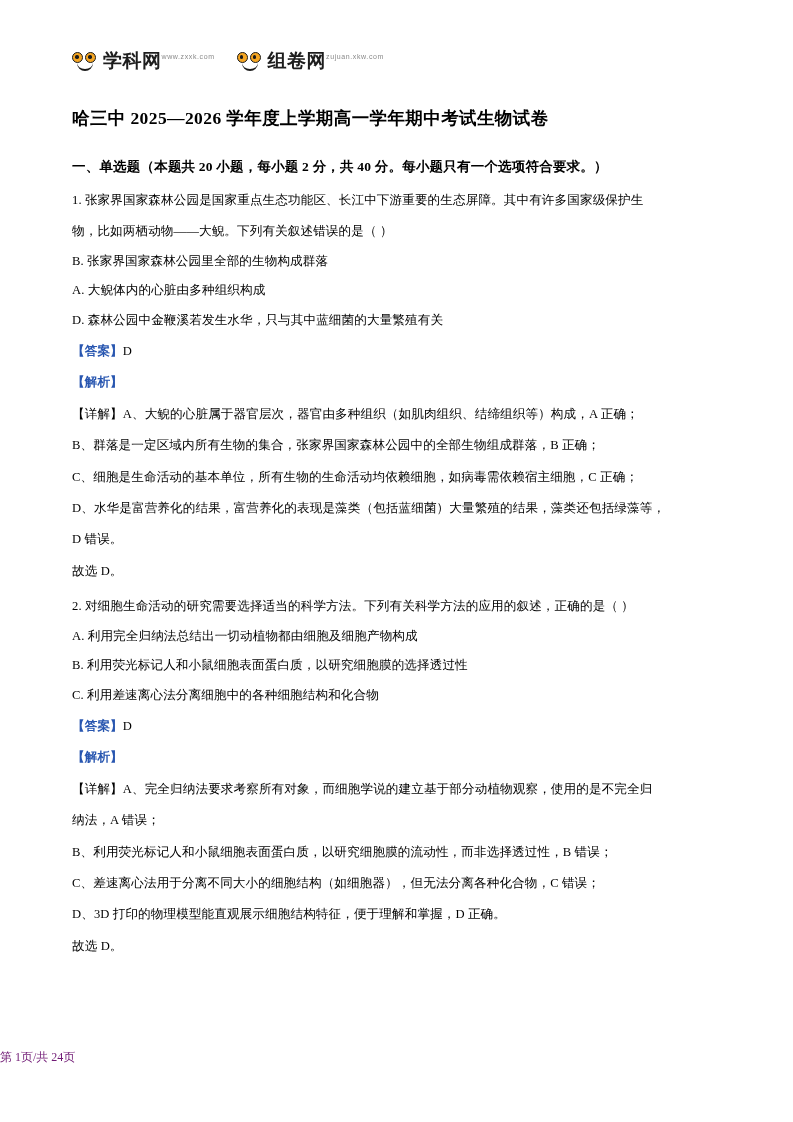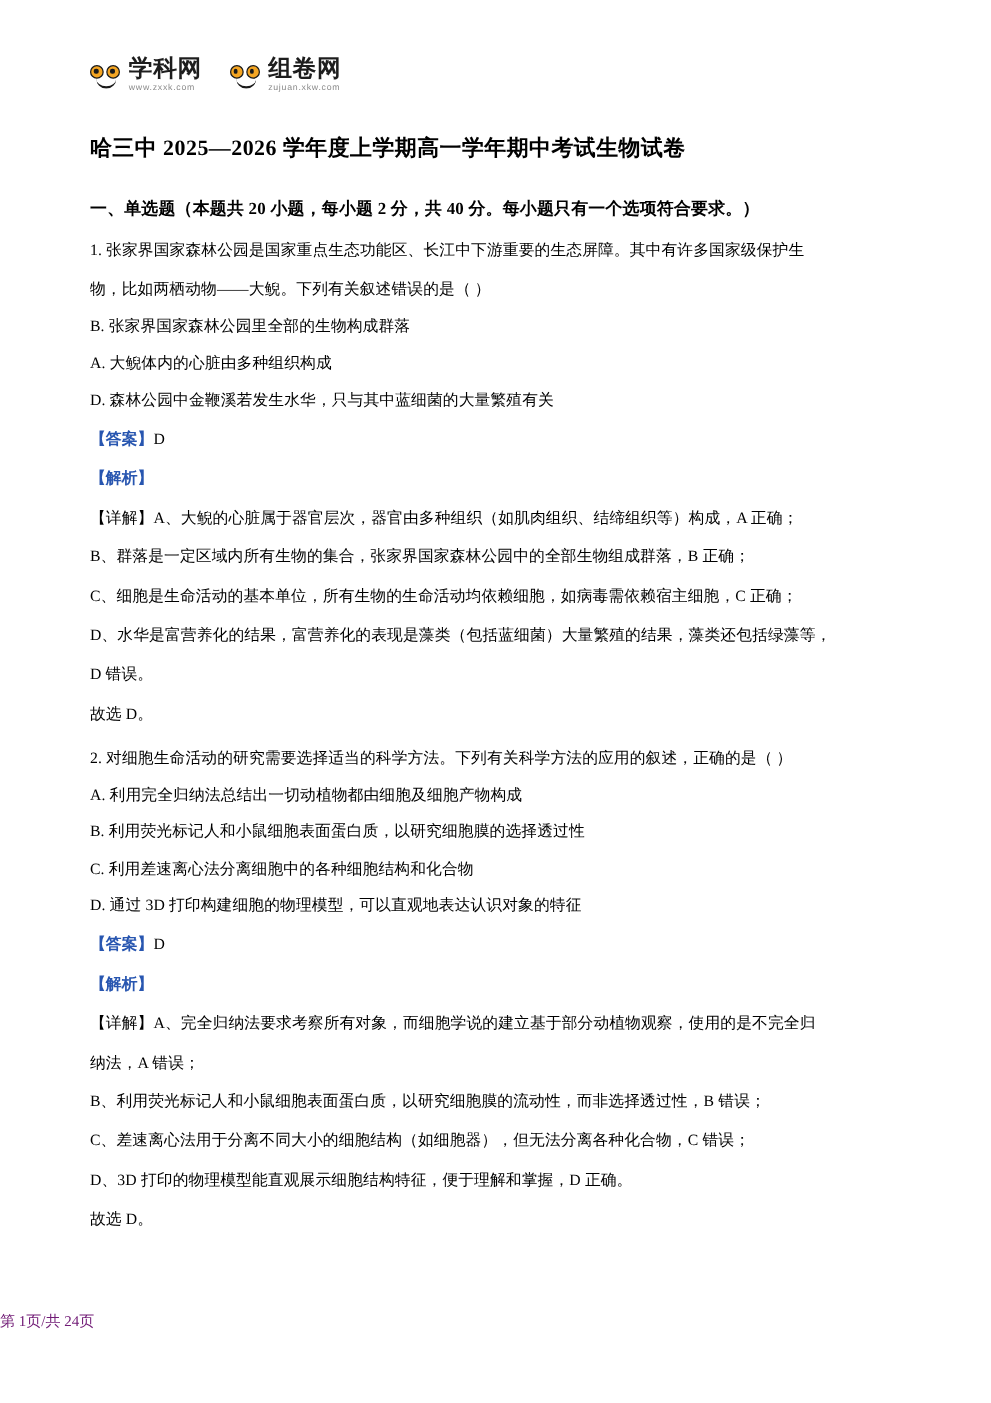--- a/index.html
+++ b/index.html
@@ -67,21 +67,20 @@
     position: absolute;
     left: 5px;
     top: 13px;
     width: 16px;
     height: 7px;
     border-bottom: 2px solid #1a1a1a;
     border-radius: 0 0 10px 10px;
   }
   .logo-text {
     display: flex;
-    flex-direction: column;
     justify-content: center;
     line-height: 1;
   }
   .logo-name {
     font-family: "Liberation Sans", "DejaVu Sans", sans-serif;
     font-size: 19px;
     font-weight: bold;
     color: #1d1d1d;
     letter-spacing: 0.5px;
   }
@@ -181,21 +180,20 @@
   <p class="line">B、群落是一定区域内所有生物的集合，张家界国家森林公园中的全部生物组成群落，B 正确；</p>
   <p class="line">C、细胞是生命活动的基本单位，所有生物的生命活动均依赖细胞，如病毒需依赖宿主细胞，C 正确；</p>
   <p class="line">D、水华是富营养化的结果，富营养化的表现是藻类（包括蓝细菌）大量繁殖的结果，藻类还包括绿藻等，</p>
   <p class="line">D 错误。</p>
   <p class="line">故选 D。</p>
 
   <p class="line stem">2. 对细胞生命活动的研究需要选择适当的科学方法。下列有关科学方法的应用的叙述，正确的是（          ）</p>
   <p class="line opt">A. 利用完全归纳法总结出一切动植物都由细胞及细胞产物构成</p>
   <p class="line opt">B. 利用荧光标记人和小鼠细胞表面蛋白质，以研究细胞膜的选择透过性</p>
   <p class="line opt">C. 利用差速离心法分离细胞中的各种细胞结构和化合物</p>
-  <p class="line opt">D. 通过 3D 打印构建细胞的物理模型，可以直观地表达认识对象的特征</p>
   <p class="line"><span class="tag">【答案】</span><span>D</span></p>
   <p class="line"><span class="tag">【解析】</span></p>
   <p class="line">【详解】A、完全归纳法要求考察所有对象，而细胞学说的建立基于部分动植物观察，使用的是不完全归</p>
   <p class="line">纳法，A 错误；</p>
   <p class="line">B、利用荧光标记人和小鼠细胞表面蛋白质，以研究细胞膜的流动性，而非选择透过性，B 错误；</p>
   <p class="line">C、差速离心法用于分离不同大小的细胞结构（如细胞器），但无法分离各种化合物，C 错误；</p>
   <p class="line">D、3D 打印的物理模型能直观展示细胞结构特征，便于理解和掌握，D 正确。</p>
   <p class="line">故选 D。</p>
 
   <div class="footer">第 1页/共 24页</div>

